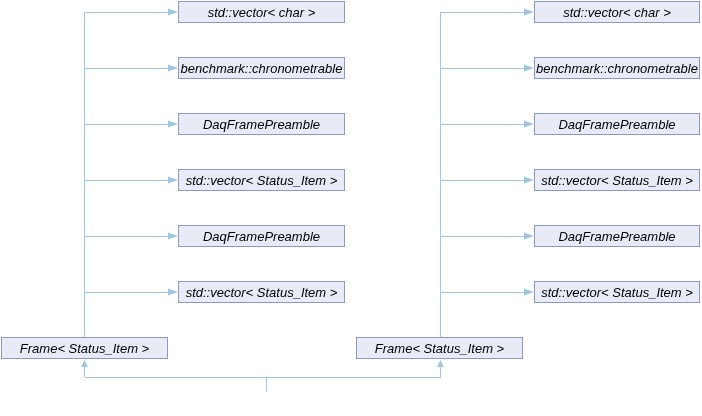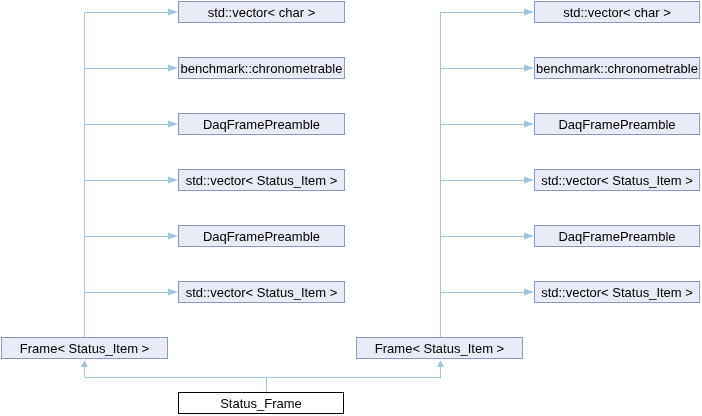--- a/index.html
+++ b/index.html
@@ -38,20 +38,21 @@
     position: absolute;
     box-sizing: border-box;
     height: 22px;
     border: 1px solid var(--node-border, #8d97c3);
     background: var(--node-fill, #e8ebf6);
     display: flex;
     align-items: center;
     justify-content: center;
     white-space: nowrap;
     cursor: pointer;
+    font-style: italic;
   }
   .node.root {
     border: 1px solid var(--root-border, #000000);
     background: var(--root-fill, #ffffff);
     cursor: default;
   }
 </style>
 </head>
 <body>
 
@@ -111,15 +112,14 @@
   <div class="node" style="left:534px; top:1px;   width:166px;">std::vector&lt; char &gt;</div>
   <div class="node" style="left:534px; top:57px;  width:166px;">benchmark::chronometrable</div>
   <div class="node" style="left:534px; top:113px; width:166px;">DaqFramePreamble</div>
   <div class="node" style="left:534px; top:169px; width:166px;">std::vector&lt; Status_Item &gt;</div>
   <div class="node" style="left:534px; top:225px; width:166px;">DaqFramePreamble</div>
   <div class="node" style="left:534px; top:281px; width:166px;">std::vector&lt; Status_Item &gt;</div>
 
   <div class="node" style="left:1px;   top:337px; width:167px;">Frame&lt; Status_Item &gt;</div>
   <div class="node" style="left:356px; top:337px; width:167px;">Frame&lt; Status_Item &gt;</div>
 
-  <div class="node root" style="left:178px; top:392px; width:166px;">Status_Frame</div>
 
 </div>
 
 </body></html>

